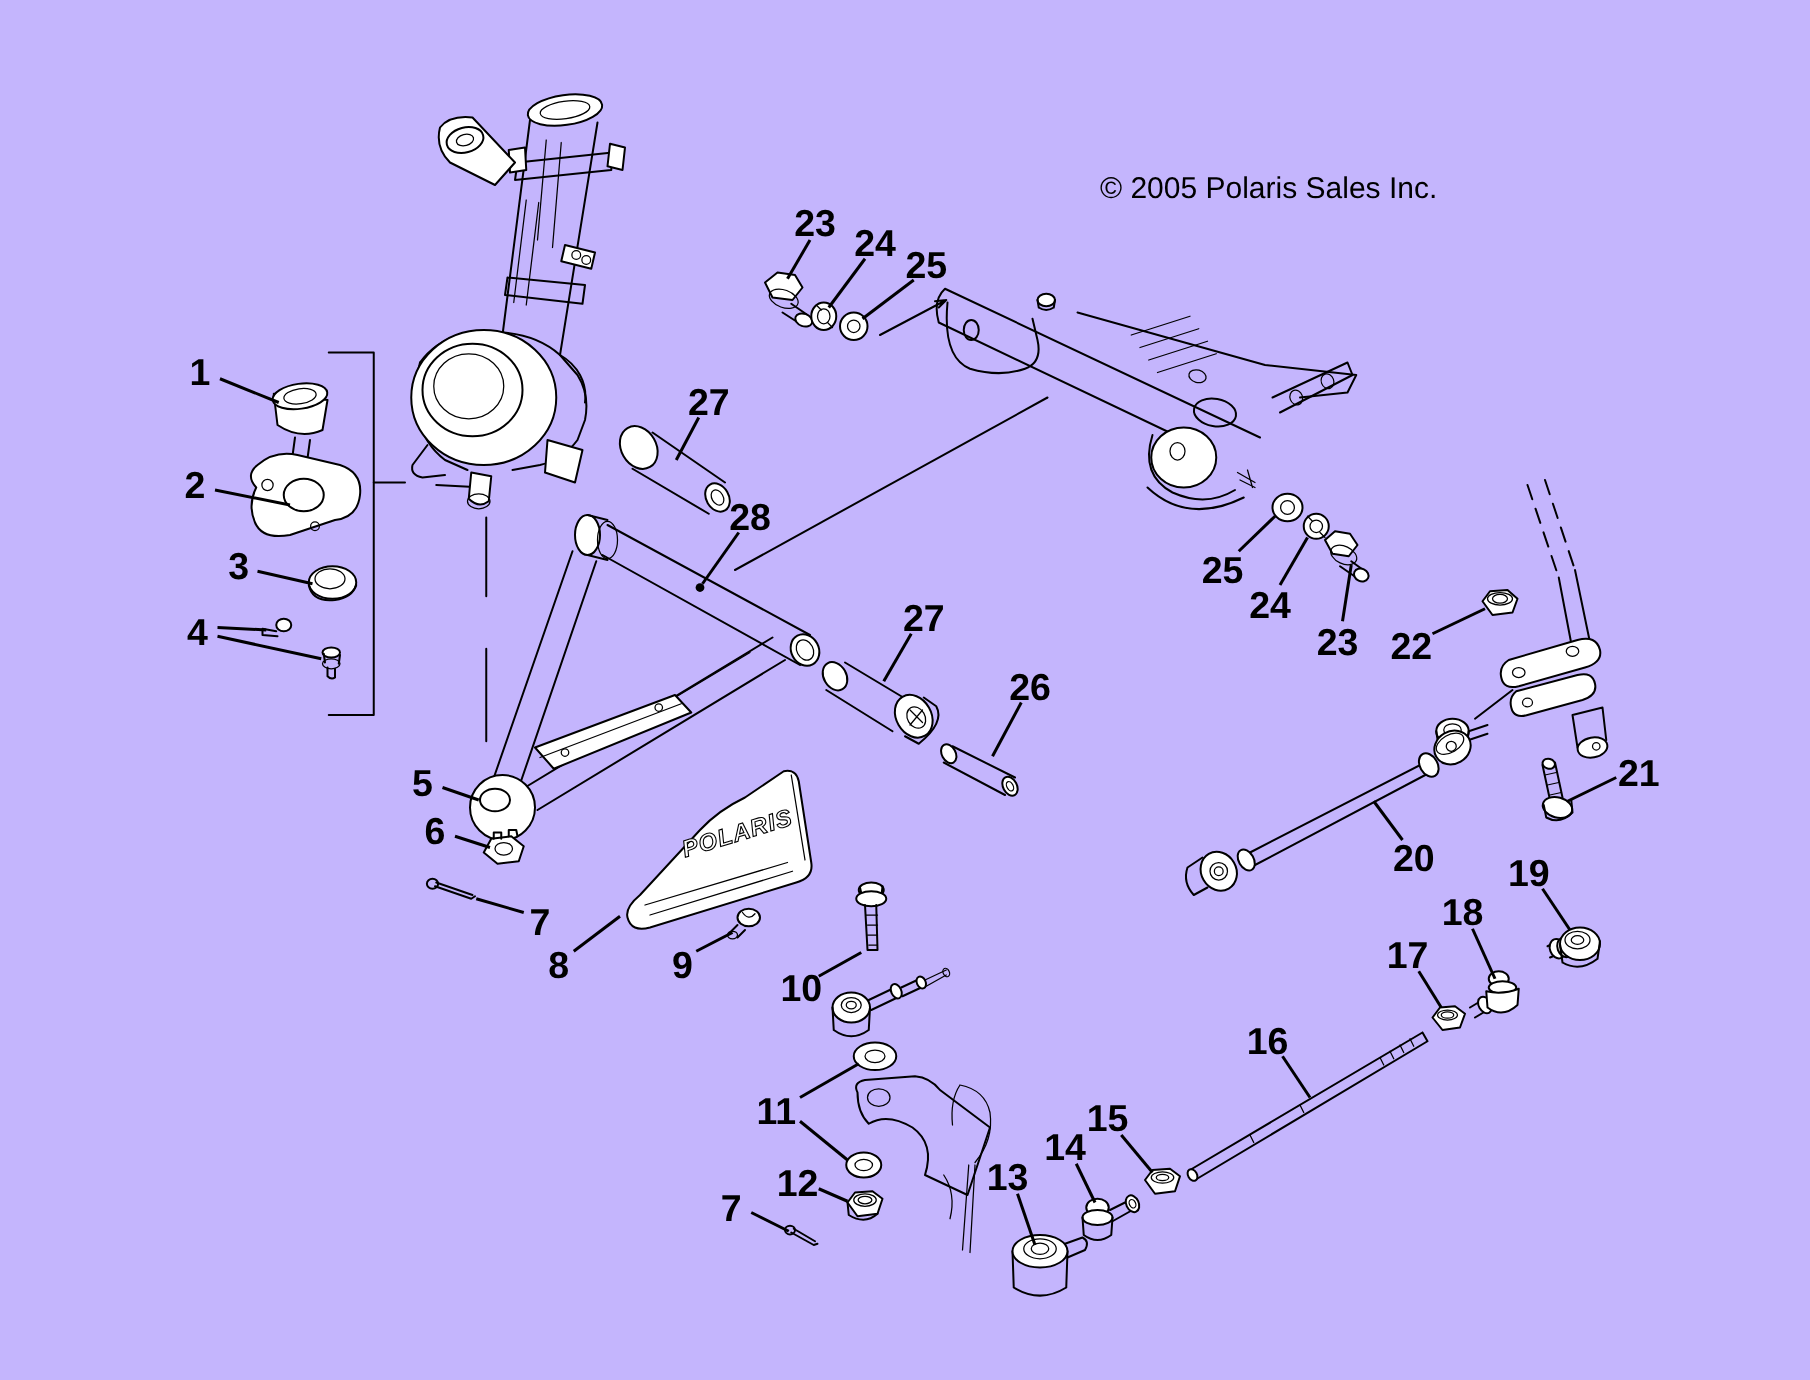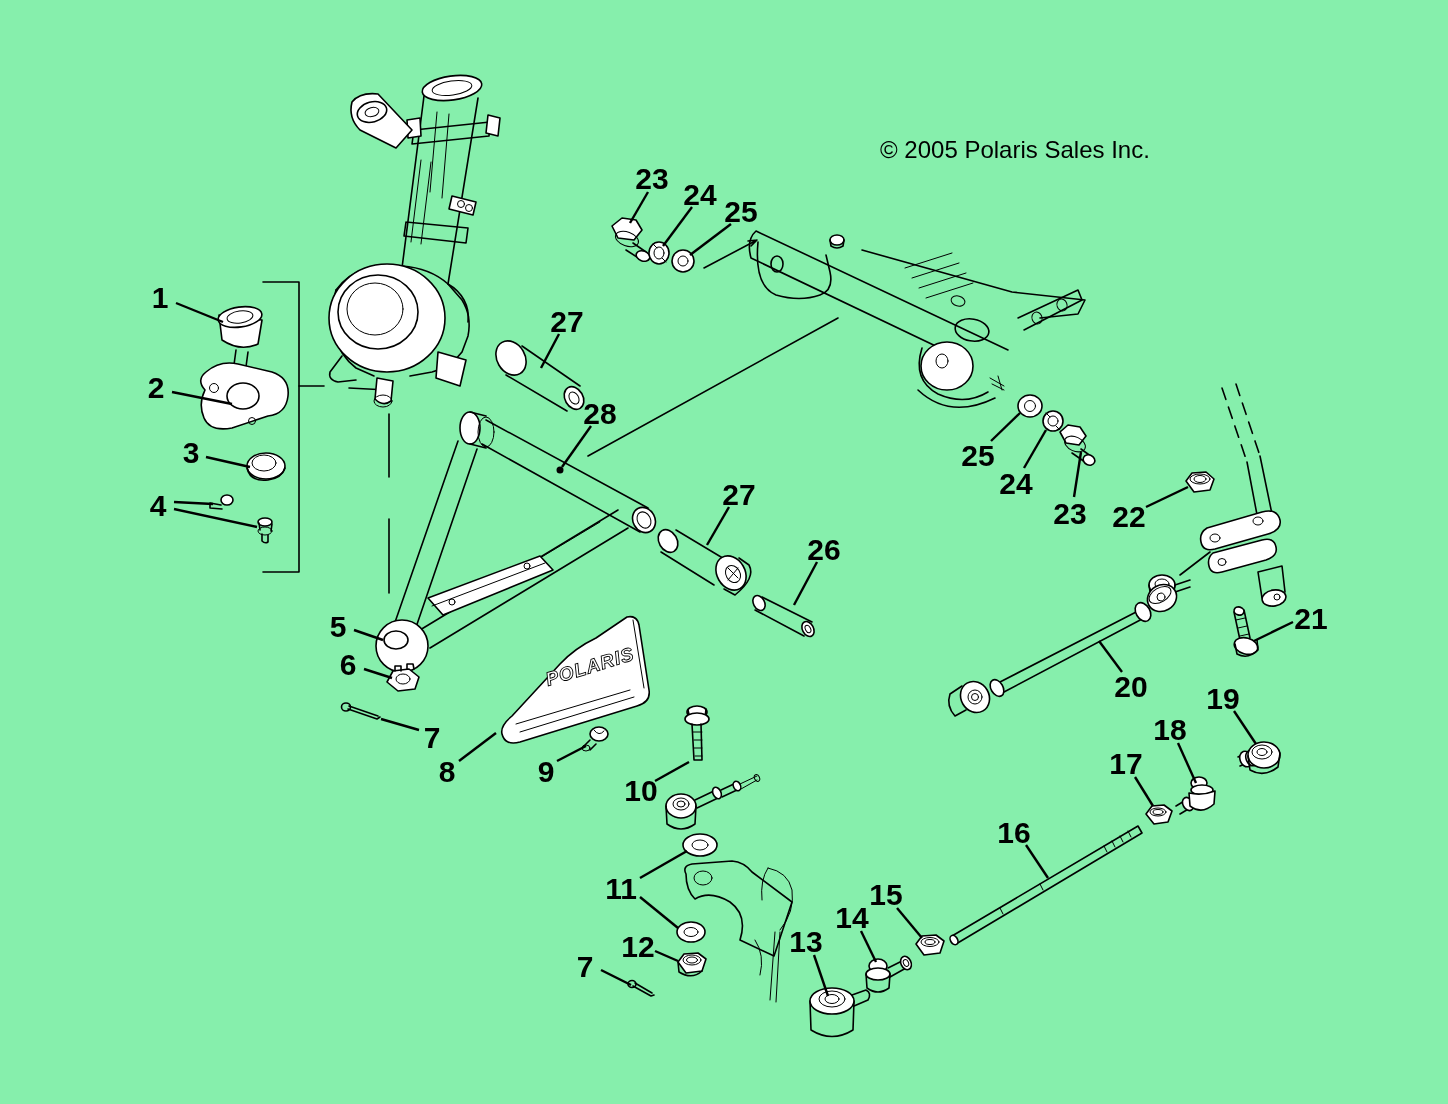--- a/index.html
+++ b/index.html
@@ -1,16 +1,16 @@
 <!DOCTYPE html>
 <html><head>
 <meta charset="utf-8">
 <style>
   html,body{margin:0;padding:0;background:#fff;}
-  .canvas{position:relative;width:1448px;height:1104px;background:#86efac;overflow:hidden;}
+  .canvas{position:relative;width:1448px;height:1104px;background:#c4b5fd;overflow:hidden;}
   svg{position:absolute;left:0;top:0;}
   .p{stroke:#000;stroke-width:1.6;fill:none;stroke-linecap:round;stroke-linejoin:round;}
   .pt{stroke:#000;stroke-width:1;fill:none;stroke-linecap:round;}
   .pw{stroke:#000;stroke-width:1.6;fill:#fff;stroke-linejoin:round;}
   .callout{font:bold 30px "Liberation Sans", sans-serif;fill:#000;}
   .copyright{font:24px "Liberation Sans", sans-serif;fill:#000;}
   .polaris{font:italic bold 19px "Liberation Sans", sans-serif;fill:#fff;stroke:#000;stroke-width:0.9;letter-spacing:1px;}
 </style>
 </head>
 <body>

